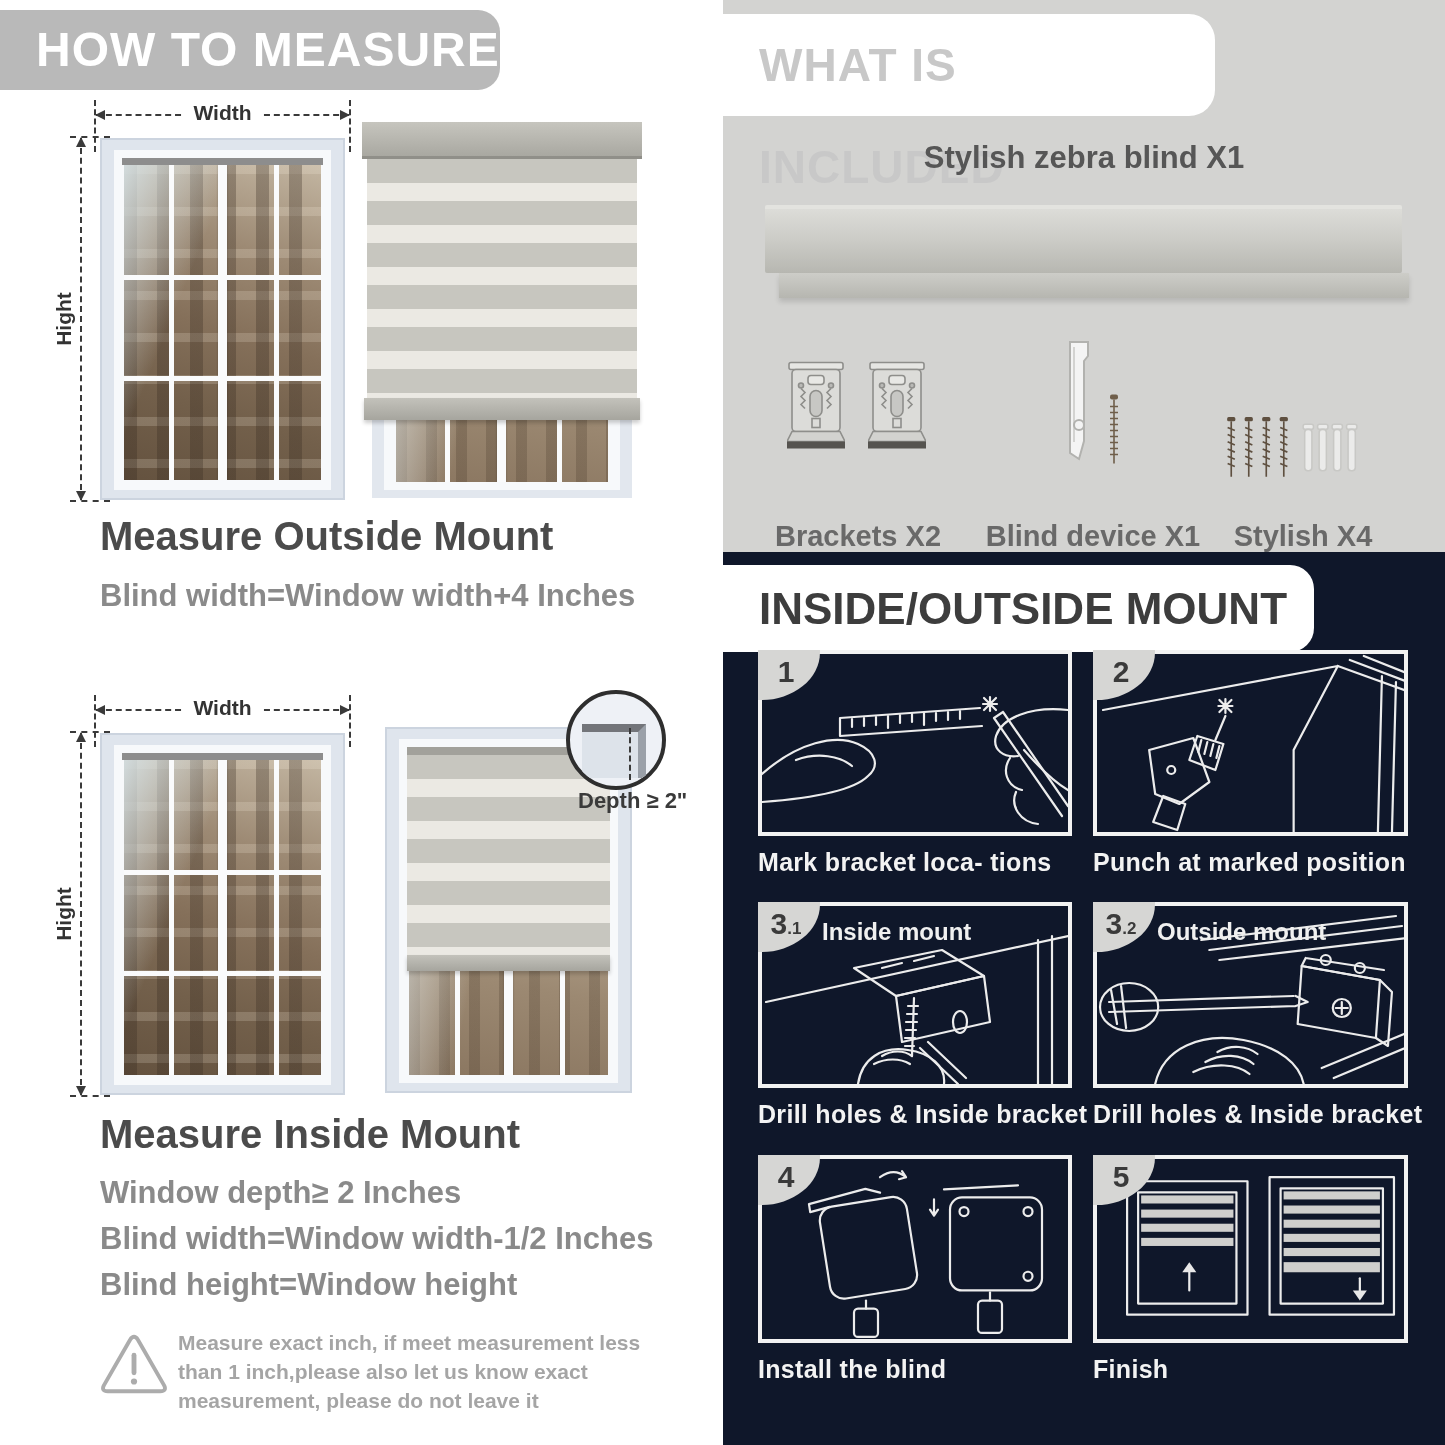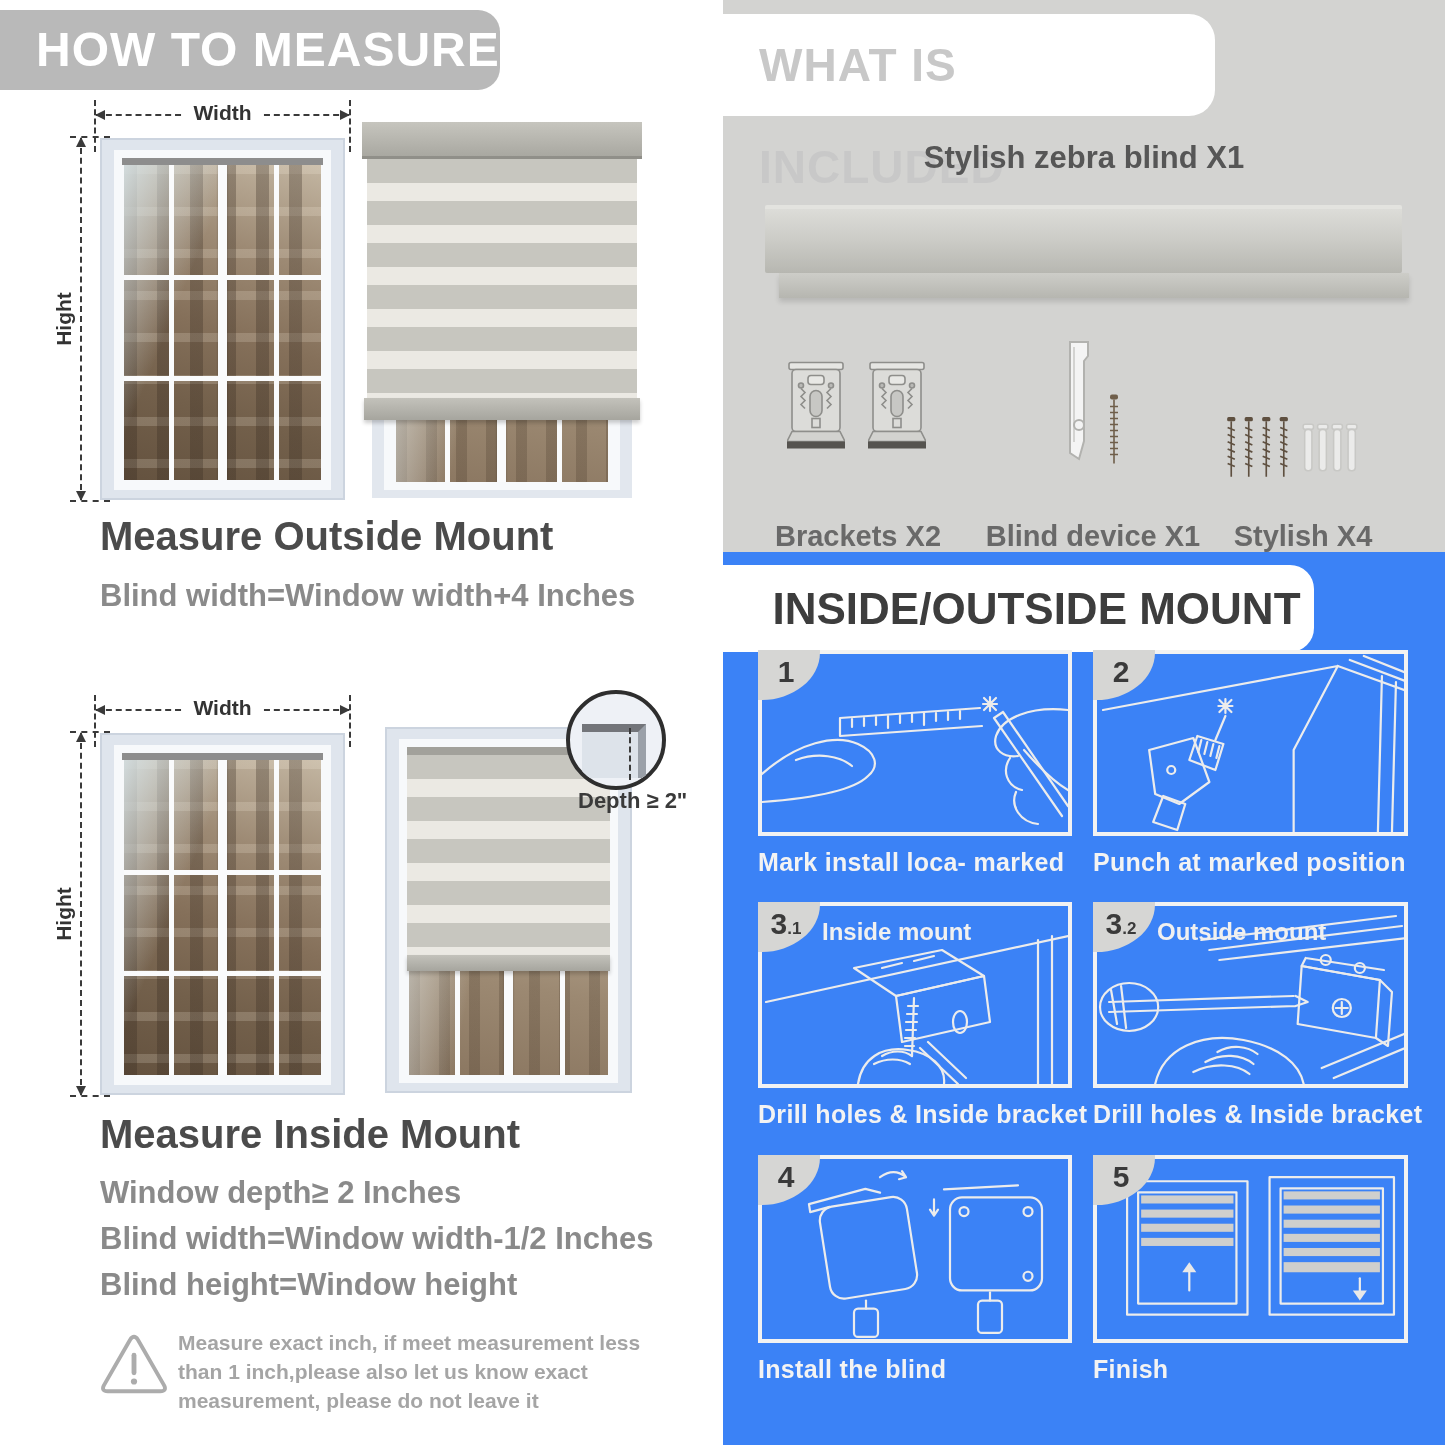--- a/index.html
+++ b/index.html
@@ -67,21 +67,21 @@
     border-radius:0 26px 26px 0;color:#c8c8c8;font-weight:bold;font-size:46px;line-height:102px;
     padding-left:36px;box-sizing:border-box;letter-spacing:1px;}
   .prod-lab{position:absolute;left:0;top:140px;width:722px;text-align:center;font-size:31px;
     font-weight:bold;color:#565656;}
   .bar-main{position:absolute;left:42px;top:205px;width:637px;height:68px;border-radius:2px;
     background:linear-gradient(180deg,#dcdcd8 0%,#cdcdc8 45%,#b7b7b1 100%);
     border-top:4px solid #e3e3df;box-sizing:border-box;}
   .bar-low{position:absolute;left:56px;top:273px;width:630px;height:25px;
     background:linear-gradient(180deg,#cdcdc8,#b6b6b0);box-shadow:0 4px 5px rgba(0,0,0,.13);}
   .item-lab{position:absolute;top:520px;font-size:29px;font-weight:bold;color:#696969;text-align:center;}
-  .right-dark{position:absolute;left:723px;top:552px;width:722px;height:893px;background:#3b82f6;text-align:center;}
+  .right-dark{position:absolute;left:723px;top:552px;width:722px;height:893px;background:#0f172a;}
   .mnt-header{position:absolute;left:0;top:13px;width:591px;height:87px;background:#fff;
     border-radius:0 24px 24px 0;color:#3d3d3d;font-weight:bold;font-size:44px;line-height:87px;
     padding-left:36px;box-sizing:border-box;}
   .panel{position:absolute;border:4px solid #f2f2f2;box-sizing:border-box;}
   .badge{position:absolute;left:-4px;top:-4px;min-width:48px;height:44px;background:#d6d6d4;
     border-radius:0 0 95% 0;display:flex;align-items:center;justify-content:center;
     padding:0 10px 6px 4px;color:#3a3a3a;font-weight:bold;font-size:30px;}
   .badge .sub{font-size:17px;margin-top:10px;}
   .badge .sub:empty{display:none;}
   .ptitle{position:absolute;left:60px;top:12px;color:#f0f0f0;font-weight:bold;font-size:24px;}
@@ -313,21 +313,21 @@
         <path d="M0 120 C36 88 74 80 96 90 C114 98 118 112 106 122 C92 136 54 144 0 148"></path>
         <path d="M34 106 C56 98 78 102 90 112"></path>
         <path d="M306 56 C268 52 240 64 234 82 C230 96 242 104 256 102"></path>
         <path d="M248 104 C240 116 244 132 260 136 M254 138 C248 152 258 168 276 170 M262 96 C276 112 292 128 306 136"></path>
       </svg>
       <div class="badge">
           <span>1</span>
         </div>
 
     </div>
-    <div class="caption" style="left:35px;top:296px">Mark install loca- marked</div>
+    <div class="caption" style="left:35px;top:296px">Mark bracket loca- tions</div>
 
     <div class="panel" style="left:370px;top:98px;width:315px;height:186px">
       <svg class="ill" viewBox="0 0 306 178" preserveAspectRatio="none">
         <path d="M6 56 L240 12 M240 12 L196 96 M196 96 L196 178"></path>
         <path d="M240 12 L306 36 M252 6 L310 28 M266 2 L316 22 M284 22 L280 178 M298 28 L294 178" stroke-width="1.8"></path>
         <path d="M122 46 l12 12 M134 46 l-12 12 M121 52 h14 M128 45 v14" stroke-width="1.8"></path>
         <path d="M128 62 L118 86"></path>
         <path d="M100 82 L126 90 L118 116 L92 106 Z"></path>
         <path d="M104 86 l-3 12 M110 88 l-3 12 M116 90 l-3 12 M122 92 l-3 12" stroke-width="1.4"></path>
         <path d="M52 96 L96 84 L112 128 L82 150 L58 140 Z"></path>

